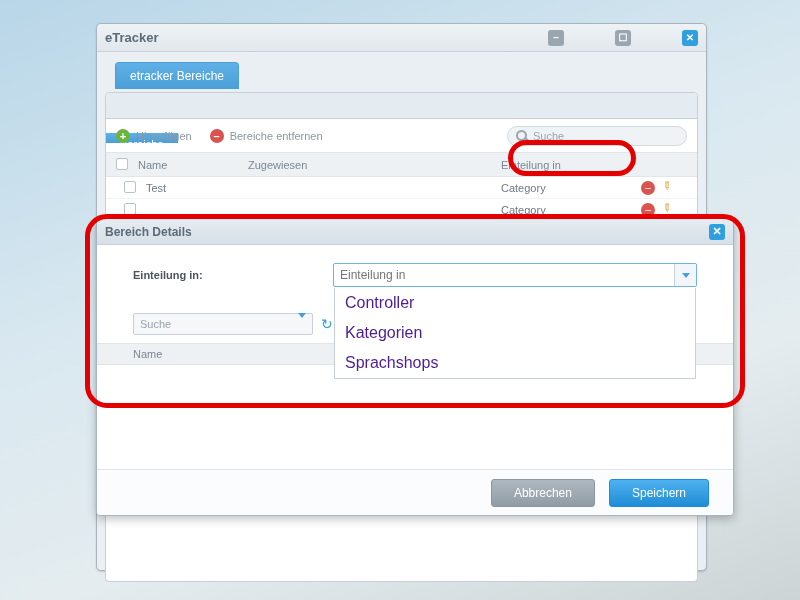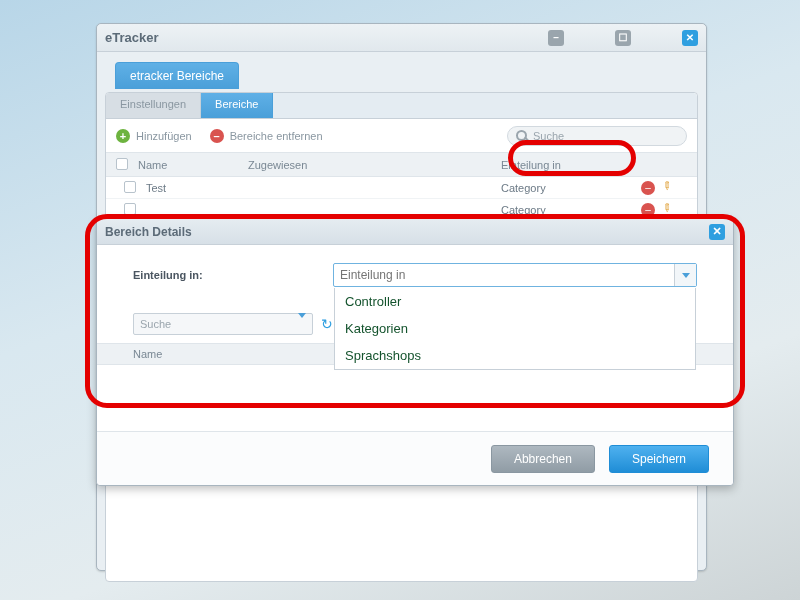--- a/index.html
+++ b/index.html
@@ -46,21 +46,21 @@
 
   .main-tabs {
     display: flex; height: 26px; background: #e4ecf2; border-bottom: 1px solid #c7d0d8;
     border-radius: 4px 4px 0 0;
   }
   .main-tab {
     padding: 5px 14px; font-size: 11px; border-right: 1px solid #c7d0d8;
     cursor: pointer;
   }
   .main-tab.inactive { color: #8a97a1; background: #d7dee4; }
-  .main-tab.active { color: #fff; background: linear-gradient(#5fb0e6,#4a9fd9); border-right-color:#4a9fd9; }
+  .main-tab.active { color: #fff; background: linear-gradient(#5fb0e6,#4a9fd9); border-right-color:#4a9fd9;margin-top:40px; }
 
   .toolbar {
     display: flex; align-items: center; height: 34px; padding: 0 10px;
     border-bottom: 1px solid #dfe5ea; font-size: 11px; color: #8a97a1;
   }
   .tool-btn { display:flex; align-items:center; gap:6px; margin-right:18px; cursor:pointer; }
   .icon-circ { width:14px; height:14px; border-radius:50%; display:inline-flex; align-items:center; justify-content:center; color:#fff; font-size:11px; font-weight:bold; }
   .icon-add { background:#6db33f; }
   .icon-del { background:#d9534f; }
   .toolbar .spacer { flex:1; }
@@ -109,31 +109,31 @@
   .dlg-close{width:16px;height:16px;border-radius:3px;background:#2f9fe0;display:inline-flex;align-items:center;justify-content:center;color:#fff;font-size:11px;cursor:pointer;}
   .dlg-body{ padding:18px 36px 10px 36px; font-size:11px; color:#4a5560; }
   .field-row{display:flex;align-items:center;margin-bottom:14px;}
   .field-label{width:200px;font-weight:bold;}
   .text-input{flex:1;height:24px;border:1px solid #c7d0d8;border-radius:2px;padding:0 6px;font-size:12px;}
   .combo {flex:1;height:24px;border:1px solid #6fb3e0;border-radius:2px;display:flex;align-items:center;position:relative;}
   .combo-input{flex:1;border:none;outline:none;padding:0 6px;font-size:12px;color:#5c6b78;}
   .combo-trigger{width:22px;height:100%;border-left:1px solid #c7d0d8;display:flex;align-items:center;justify-content:center;background:#f2f6f9;cursor:pointer;}
   .tri-dn{width:0;height:0;border-left:4px solid transparent;border-right:4px solid transparent;border-top:5px solid #4a9fd9;}
   .dropdown{position:absolute;top:24px;left:0;right:0;background:#fff;border:1px solid #c7d0d8;border-top:none;z-index:5;}
-  .dd-item{padding:6px 10px;font-size:13px;color:#14532d;cursor:pointer;}
+  .dd-item{padding:6px 10px;font-size:16px;color:#4c1d95;cursor:pointer;}
 
   .lower-bar { margin:26px 0 8px 0; display:flex; align-items:center; gap:8px;}
   .small-search{width:180px;height:22px;border:1px solid #c7d0d8;background:#f5f7f9;border-radius:2px;display:flex;align-items:center;padding:0 6px;font-size:11px;color:#9aa5ad;}
   .small-search .tri{margin-left:auto;}
   .blue-arrow{color:#2f9fe0;font-size:14px;}
 
   .name-header{height:22px;border:1px solid #dfe5ea;border-left:none;border-right:none;background:#edf1f4;margin:0 -36px;padding-left:36px;display:flex;align-items:center;font-size:11px;color:#7a8894;}
   .blank{height:56px;}
 
-  .dlg-footer{ height:54px; display:flex; align-items:center; justify-content:flex-end; gap:14px; padding:0 24px; border-top:1px solid #dfe5ea; background:#fbfcfd; border-radius:0 0 4px 4px;}
+  .dlg-footer{ height:46px; display:flex; align-items:center; justify-content:flex-end; gap:14px; padding:0 24px; border-top:1px solid #dfe5ea; background:#fbfcfd; border-radius:0 0 4px 4px;margin-top:38px;}
   .btn{height:28px;padding:0 22px;border-radius:3px;font-size:12px;border:1px solid;cursor:pointer;display:inline-flex;align-items:center;}
   .btn-cancel{background:linear-gradient(#aeb8c0,#909ca5);border-color:#8a97a1;color:#fff;}
   .btn-save{background:linear-gradient(#4fb1ef,#1f8dd6);border-color:#1f8dd6;color:#fff;}
 
   
   .hl{position:absolute;border:5px solid #e40000;border-radius:22px;pointer-events:none;z-index:20;}
   .hl1{left:508px;top:140px;width:128px;height:36px;}
   .hl2{left:85px;top:214px;width:660px;height:194px;}
 </style>
 </head>
@@ -147,21 +147,20 @@
     <span class="win-btn win-max">☐</span>
     <span class="win-btn win-close">✕</span>
   </div>
 
   <div class="shop-tab-row">
     <span class="shop-tab">etracker Bereiche</span>
   </div>
 
   <div class="content-frame">
     <div class="main-tabs">
-      <div class="main-tab inactive">Einstellungen</div>
       <div class="main-tab active">Bereiche</div>
     </div>
 
     <div class="toolbar">
       <div class="tool-btn">
         <span class="icon-circ icon-add">+</span>
         <span>Hinzufügen</span>
       </div>
       <div class="tool-btn">
         <span class="icon-circ icon-del">–</span>

